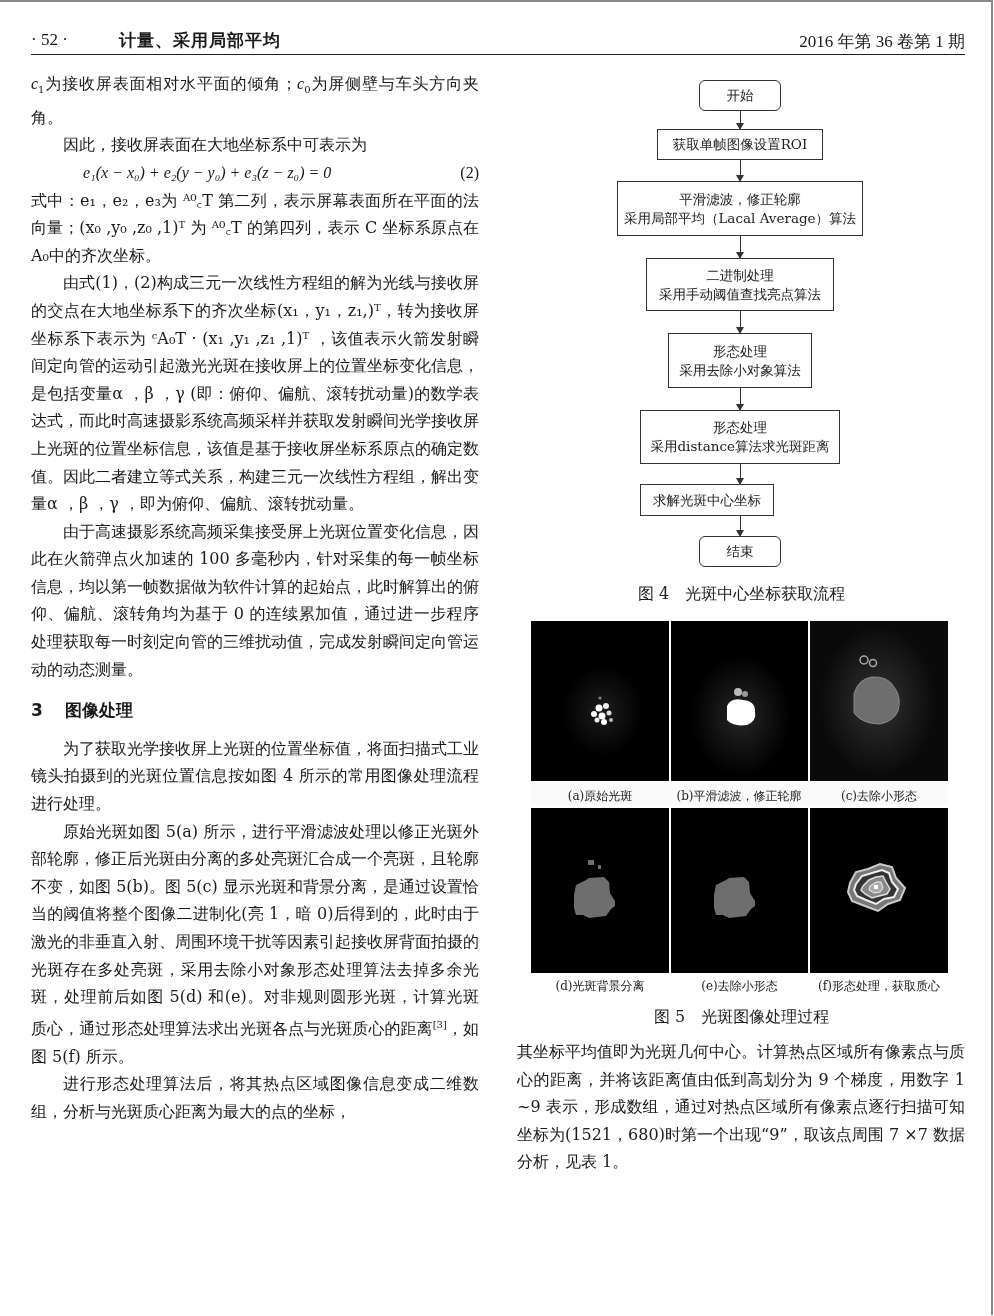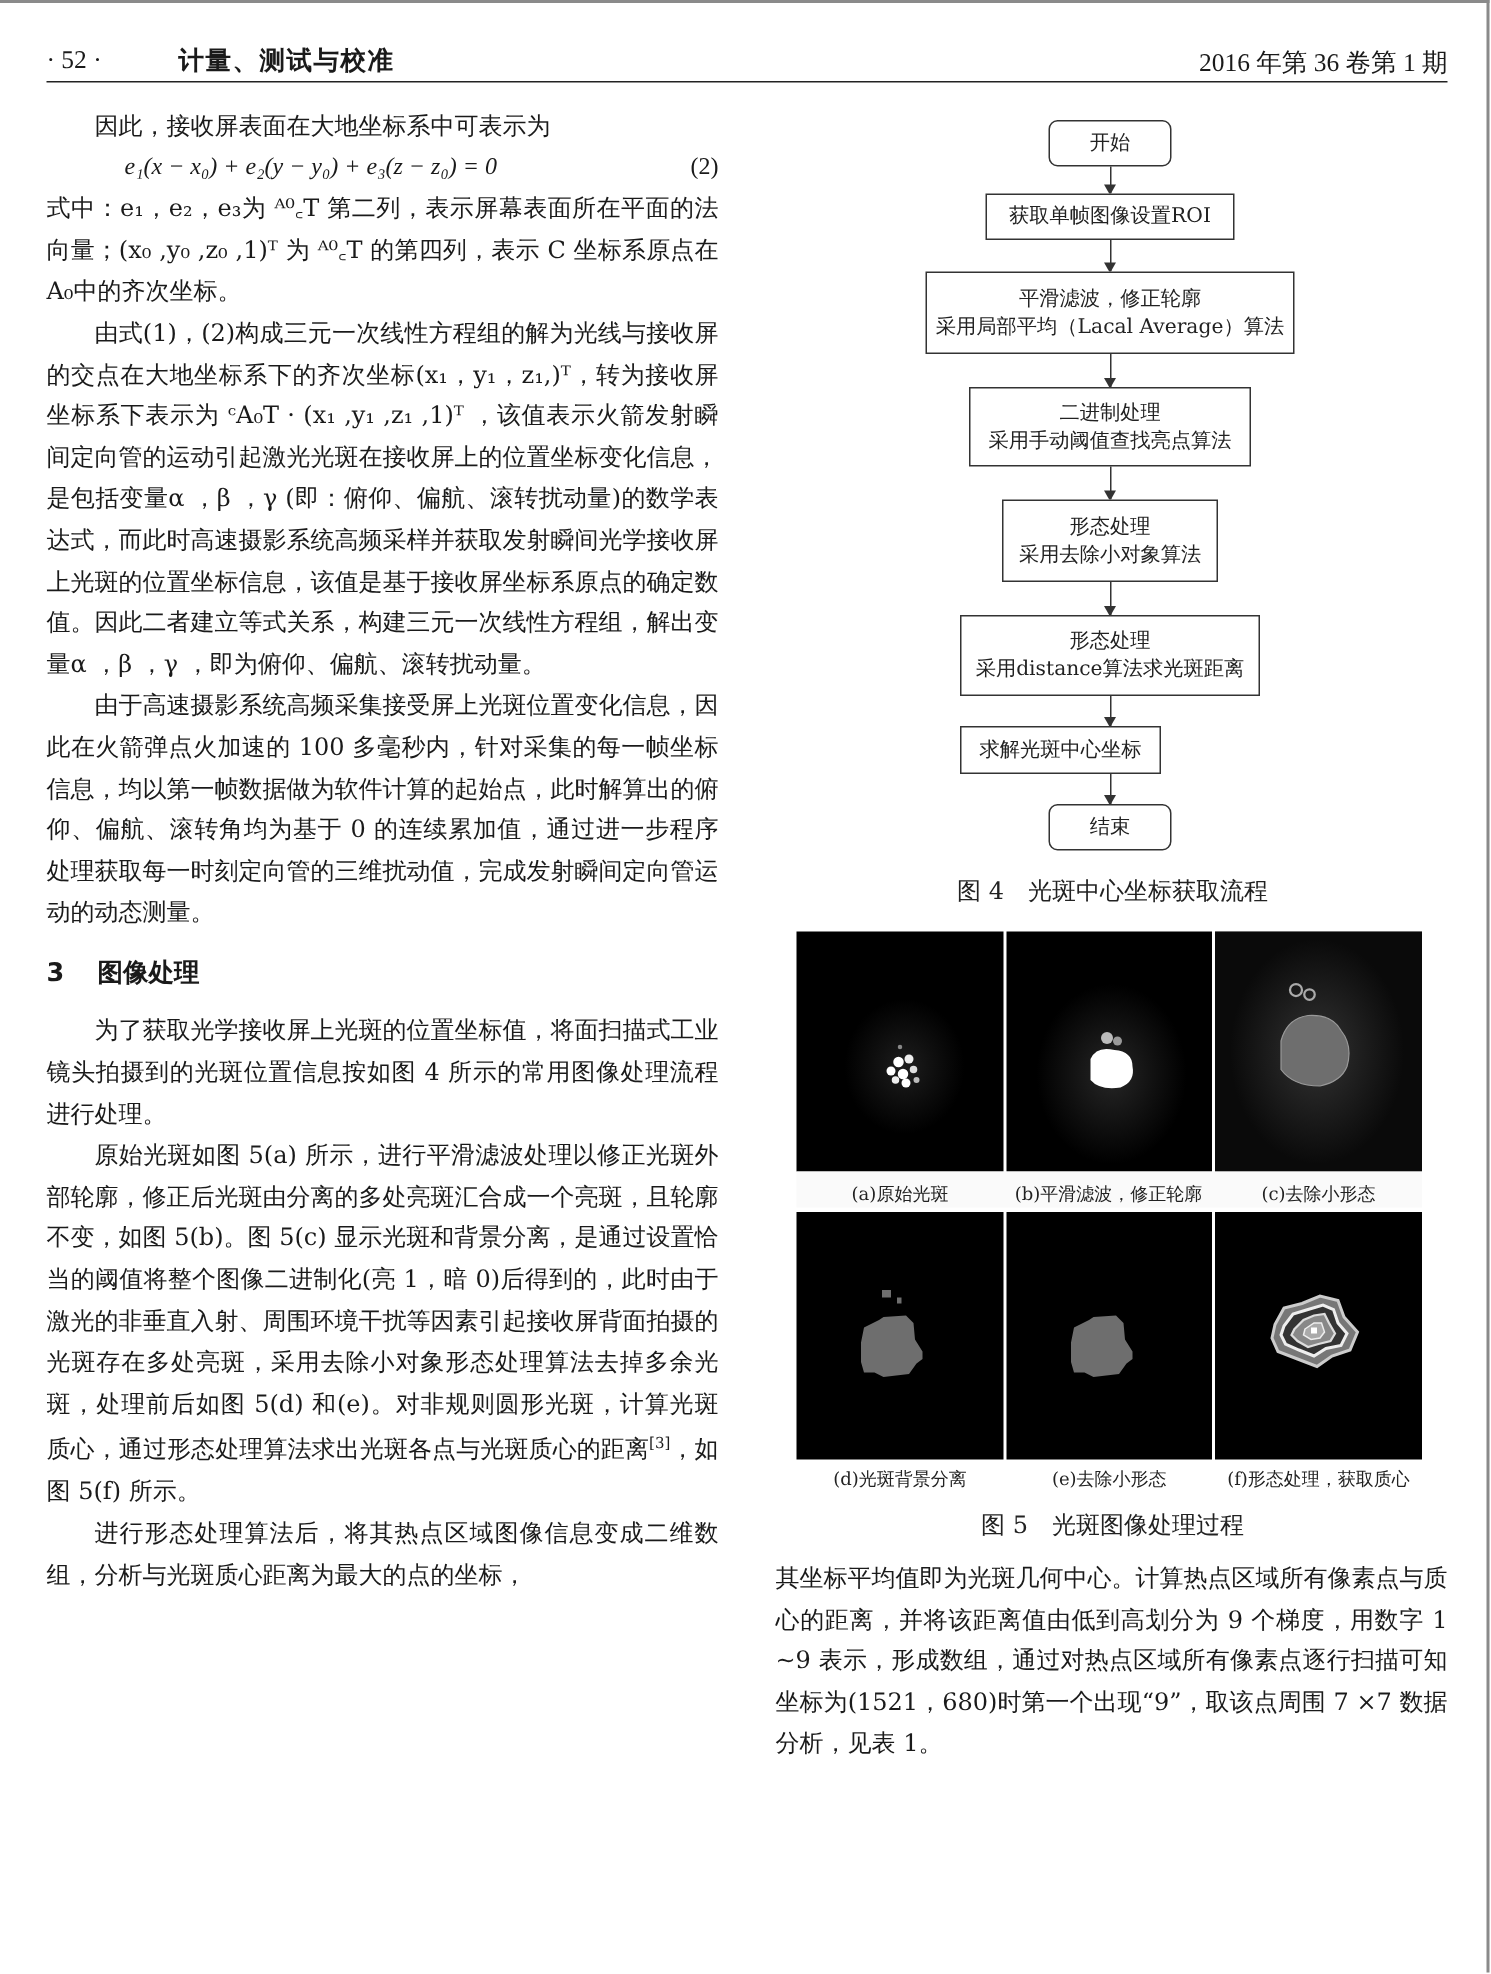--- a/index.html
+++ b/index.html
@@ -50,25 +50,26 @@
     .panel-caption { position: absolute; font-size: 12px; color: #222; text-align: center; font-family: "DejaVu Serif", serif; white-space: nowrap; }
     .cap-band { position: absolute; background: #fafafa; }
   </style>
 </head>
 <body>
 
 <div class="page-frame"></div>
 
 <div class="header">
   <span class="pageno">· 52 ·</span>
-  <span class="journal">计量、测试与校准</span>
+  <span class="journal">计量、采用局部平均</span>
   <span class="issue">2016 年第 36 卷第 1 期</span>
 </div>
 
 <div class="col col-left">
+  <p><span class="math">c</span><sub style="font-size:10px">1</sub><span>为接收屏表面相对水平面的倾角；</span><span class="math">c</span><sub style="font-size:10px">0</sub><span>为屏侧壁与车头方向夹角。</span></p>
   <p class="indent">因此，接收屏表面在大地坐标系中可表示为</p>
   <p class="eq"><span>e₁(x − x₀) + e₂(y − y₀) + e₃(z − z₀) = 0</span><span class="eqno">(2)</span></p>
   <p>式中：e₁，e₂，e₃为 ᴬ⁰꜀T 第二列，表示屏幕表面所在平面的法向量；(x₀ ,y₀ ,z₀ ,1)ᵀ 为 ᴬ⁰꜀T 的第四列，表示 C 坐标系原点在 A₀中的齐次坐标。</p>
   <p class="indent">由式(1)，(2)构成三元一次线性方程组的解为光线与接收屏的交点在大地坐标系下的齐次坐标(x₁，y₁，z₁,)ᵀ，转为接收屏坐标系下表示为 ᶜA₀T · (x₁ ,y₁ ,z₁ ,1)ᵀ ，该值表示火箭发射瞬间定向管的运动引起激光光斑在接收屏上的位置坐标变化信息，是包括变量α ，β ，γ (即：俯仰、偏航、滚转扰动量)的数学表达式，而此时高速摄影系统高频采样并获取发射瞬间光学接收屏上光斑的位置坐标信息，该值是基于接收屏坐标系原点的确定数值。因此二者建立等式关系，构建三元一次线性方程组，解出变量α ，β ，γ ，即为俯仰、偏航、滚转扰动量。</p>
   <p class="indent">由于高速摄影系统高频采集接受屏上光斑位置变化信息，因此在火箭弹点火加速的 100 多毫秒内，针对采集的每一帧坐标信息，均以第一帧数据做为软件计算的起始点，此时解算出的俯仰、偏航、滚转角均为基于 0 的连续累加值，通过进一步程序处理获取每一时刻定向管的三维扰动值，完成发射瞬间定向管运动的动态测量。</p>
   <p class="section-title"><span class="num">3</span><span>图像处理</span></p>
   <p class="indent">为了获取光学接收屏上光斑的位置坐标值，将面扫描式工业镜头拍摄到的光斑位置信息按如图 4 所示的常用图像处理流程进行处理。</p>
   <p class="indent"><span>原始光斑如图 5(a) 所示，进行平滑滤波处理以修正光斑外部轮廓，修正后光斑由分离的多处亮斑汇合成一个亮斑，且轮廓不变，如图 5(b)。图 5(c) 显示光斑和背景分离，是通过设置恰当的阈值将整个图像二进制化(亮 1，暗 0)后得到的，此时由于激光的非垂直入射、周围环境干扰等因素引起接收屏背面拍摄的光斑存在多处亮斑，采用去除小对象形态处理算法去掉多余光斑，处理前后如图 5(d) 和(e)。对非规则圆形光斑，计算光斑质心，通过形态处理算法求出光斑各点与光斑质心的距离</span><sup style="font-size:10px">[3]</sup><span>，如图 5(f) 所示。</span></p>
   <p class="indent">进行形态处理算法后，将其热点区域图像信息变成二维数组，分析与光斑质心距离为最大的点的坐标，</p>
 </div>

